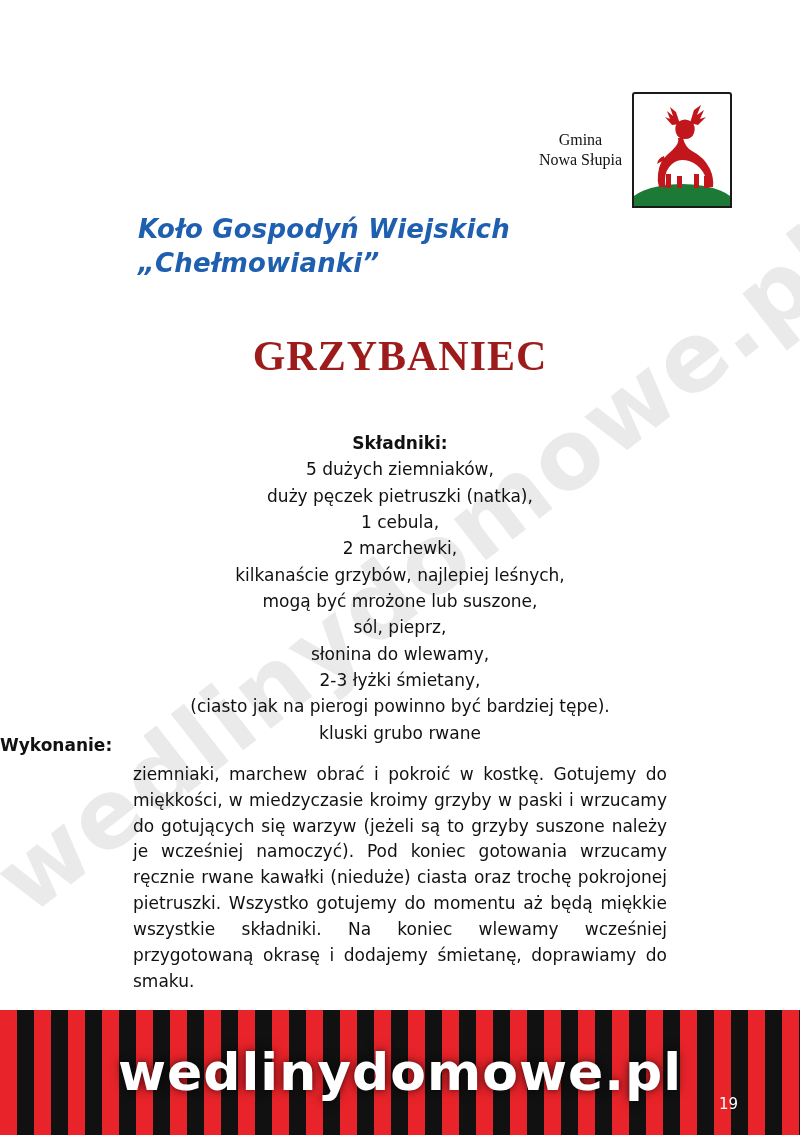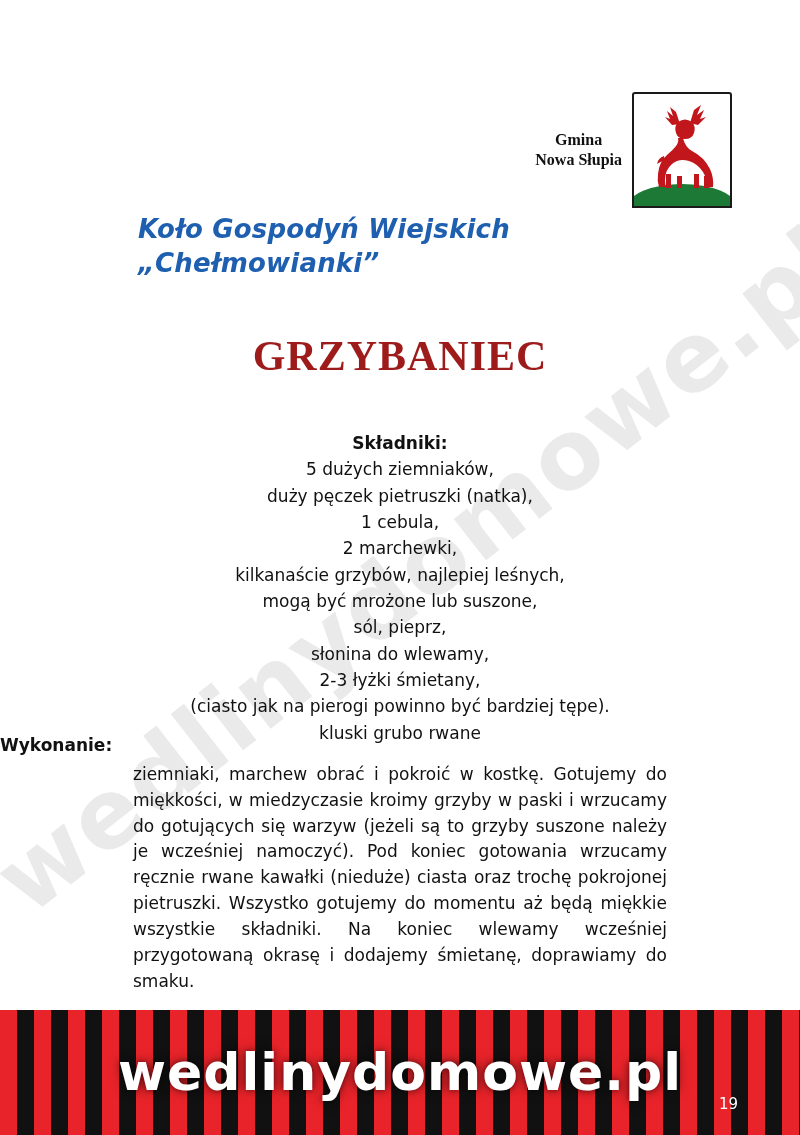--- a/index.html
+++ b/index.html
@@ -27,21 +27,21 @@
     position: absolute;
     top: 92px;
     right: 68px;
     display: flex;
     align-items: center;
     gap: 10px;
   }
   .crest-text {
     text-align: center;
     font-family: "Liberation Serif", serif;
-    font-weight: bold;
+    font-weight: normal;
     font-size: 16px;
     line-height: 1.25;
     color: #111111;
     white-space: nowrap;
   }
   .crest-shield {
     width: 96px;
     height: 112px;
     background: #ffffff;
     border: 2px solid #1a1a1a;

